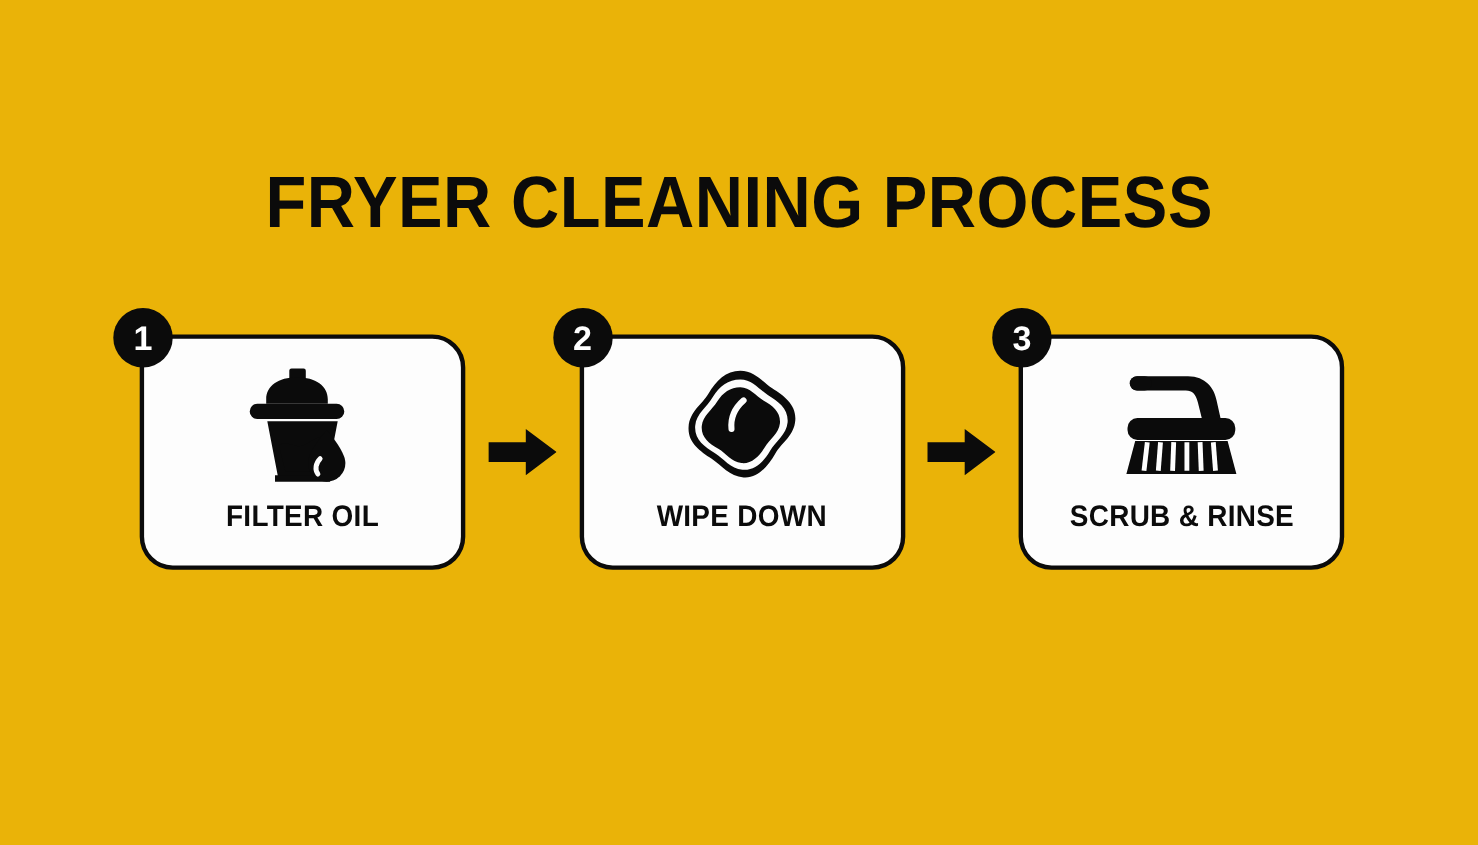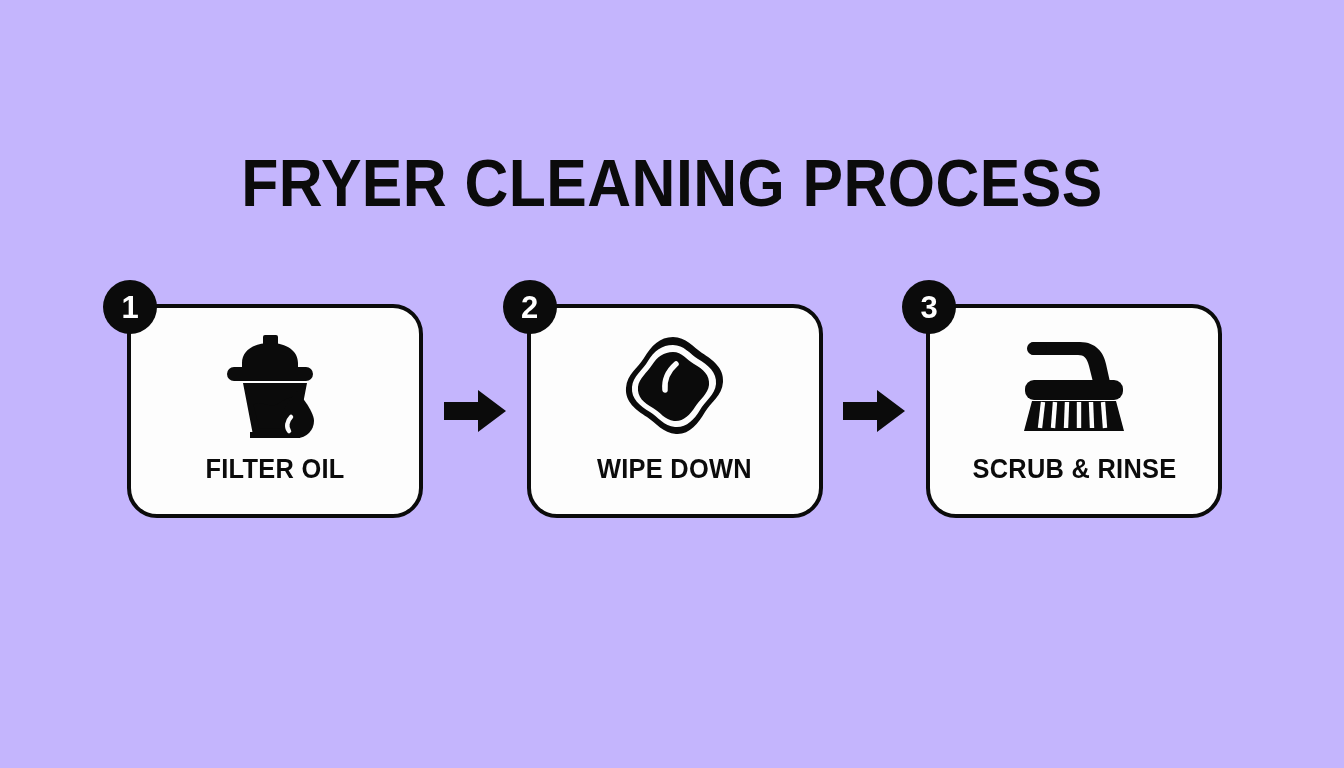--- a/index.html
+++ b/index.html
@@ -11,21 +11,21 @@
     height: 768px;
     background: #fdfdfd;
     font-family: "Liberation Sans", sans-serif;
     overflow: hidden;
     position: relative;
   }
 
   #infographic {
     position: absolute;
     inset: 0;
-    background: #c4b5fd;
+    background: #eab308;
   }
 
   
   .title {
     position: absolute;
     top: 150px;
     left: 0;
     width: 1344px;
     text-align: center;
     font-family: "Liberation Sans Narrow", "Liberation Sans", sans-serif;

